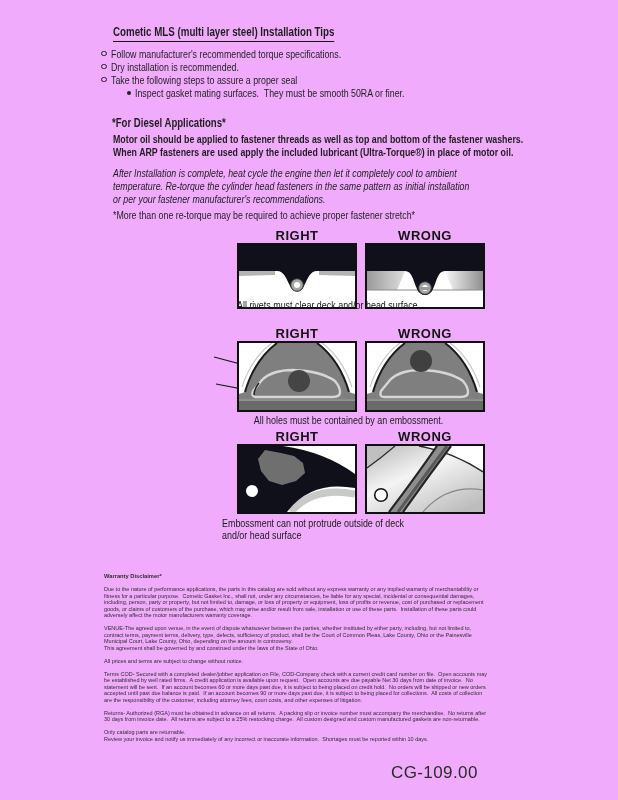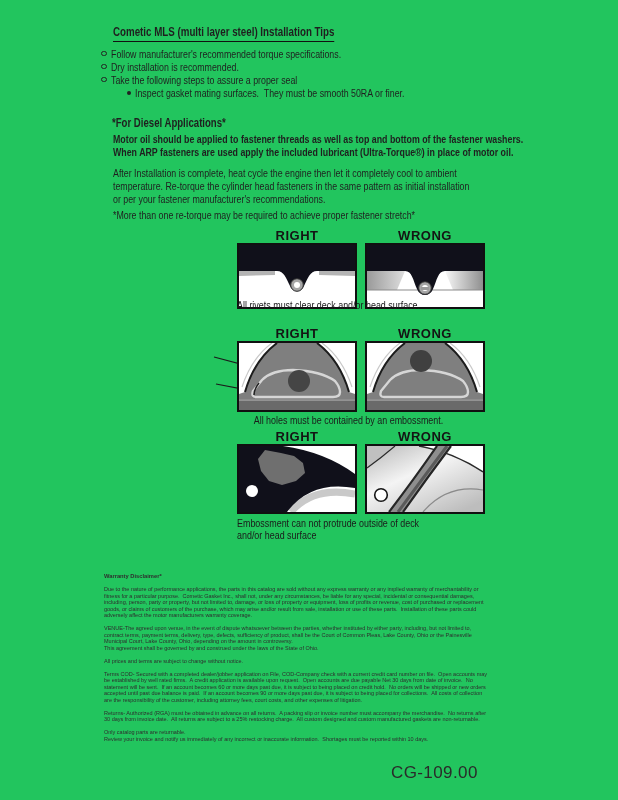--- a/index.html
+++ b/index.html
@@ -1,17 +1,17 @@
 <!DOCTYPE html>
 <html><head>
 <meta charset="utf-8">
 <style>
   html,body { margin:0; padding:0; background:#ffffff; }
   .page {
-    position:relative; width:618px; height:800px; background:#22c55e;
+    position:relative; width:618px; height:800px; background:#f0abfc;
     font-family:"Liberation Sans", sans-serif; color:#1f1f1f; overflow:hidden;
   }
   .abs { position:absolute; }
   .cx  { transform:scaleX(0.84); transform-origin:0 0; display:inline-block; white-space:pre; }
   .ln  { white-space:pre; }
 
   
   .title { left:113px; top:24px; font-size:13px; font-weight:bold; }
   .title .tt { transform:scaleX(0.75); transform-origin:0 0; display:inline-block;
                white-space:pre; border-bottom:1.6px solid #111; padding-bottom:2px; }
@@ -23,21 +23,21 @@
   .ring { width:3.5px; height:3.5px; border:1px solid #222; border-radius:50%;
           margin-right:4px; flex:0 0 auto; }
   .dot  { width:4px; height:4px; background:#222; border-radius:50%;
           margin-right:4px; flex:0 0 auto; }
 
   
   .diesel-h { left:112px; top:116px; font-size:12px; font-weight:bold; }
   .diesel-h .cx { transform:scaleX(0.8); }
   .para { font-size:10.5px; line-height:13px; }
   .p1 { left:113px; top:133px;font-weight:bold; }
-  .p2 { left:113px; top:167px; }
+  .p2 { left:113px; top:167px;font-style:italic; }
   .note { left:113px; top:209px; font-size:10.5px; }
 
   
   .dlabels { width:248px; height:15px; font-size:13px; font-weight:bold;
              letter-spacing:0.5px; color:#141414; }
   .dlabels .lw { position:absolute; width:120px; text-align:center; top:0; }
   .lw.l { left:0; } .lw.r { left:128px; }
   .fig { position:absolute; width:116px; border:2px solid #101010; background:#fff;
          font-size:0; line-height:0; }
   .caption { font-size:10.5px; color:#1a1a1a; }
@@ -213,21 +213,21 @@
       <path d="M116,44 Q80,38 56,66" stroke="#8a8a8a" stroke-width="1.2" fill="none"></path>
       <path d="M28,0 Q14,12 0,22 V0 Z" fill="#c0c0c0"></path>
       <path d="M28,0 Q14,12 0,22" stroke="#2a2a2a" stroke-width="1.2" fill="none"></path>
       <path d="M70,0 Q48,32 22,66 L36,66 Q60,32 84,0 Z" fill="#8e8e8e"></path>
       <path d="M80,0 Q56,32 31,66" stroke="#5a5a5a" stroke-width="3" fill="none"></path>
       <path d="M70,0 Q48,32 22,66" stroke="#262626" stroke-width="2.2" fill="none"></path>
       <path d="M84,0 Q60,32 36,66" stroke="#262626" stroke-width="2.2" fill="none"></path>
       <circle cx="14" cy="49" r="6.3" fill="#ffffff" stroke="#161616" stroke-width="1.6"></circle>
     </svg>
   </div>
-  <div class="abs caption" style="left:237px; top:517px;">
+  <div class="abs caption" style="left:222px; top:517px;">
     <div class="ln"><span class="cx" style="transform:scaleX(0.85);">Embossment can not protrude outside of deck</span></div>
     <div class="ln"><span class="cx" style="transform:scaleX(0.85);">and/or head surface</span></div>
   </div>
 
   <div class="abs legal">
     <div class="lh">Warranty Disclaimer*</div>
     <div class="lp">
       <div class="ln">Due to the nature of performance applications, the parts in this catalog are sold without any express warranty or any implied warranty of merchantability or</div>
       <div class="ln">fitness for a particular purpose.  Cometic Gasket Inc., shall not, under any circumstances, be liable for any special, incidental or consequential damages,</div>
       <div class="ln">including, person, party or property, but not limited to, damage, or loss of property or equipment, loss of profits or revenue, cost of purchased or replacement</div>

